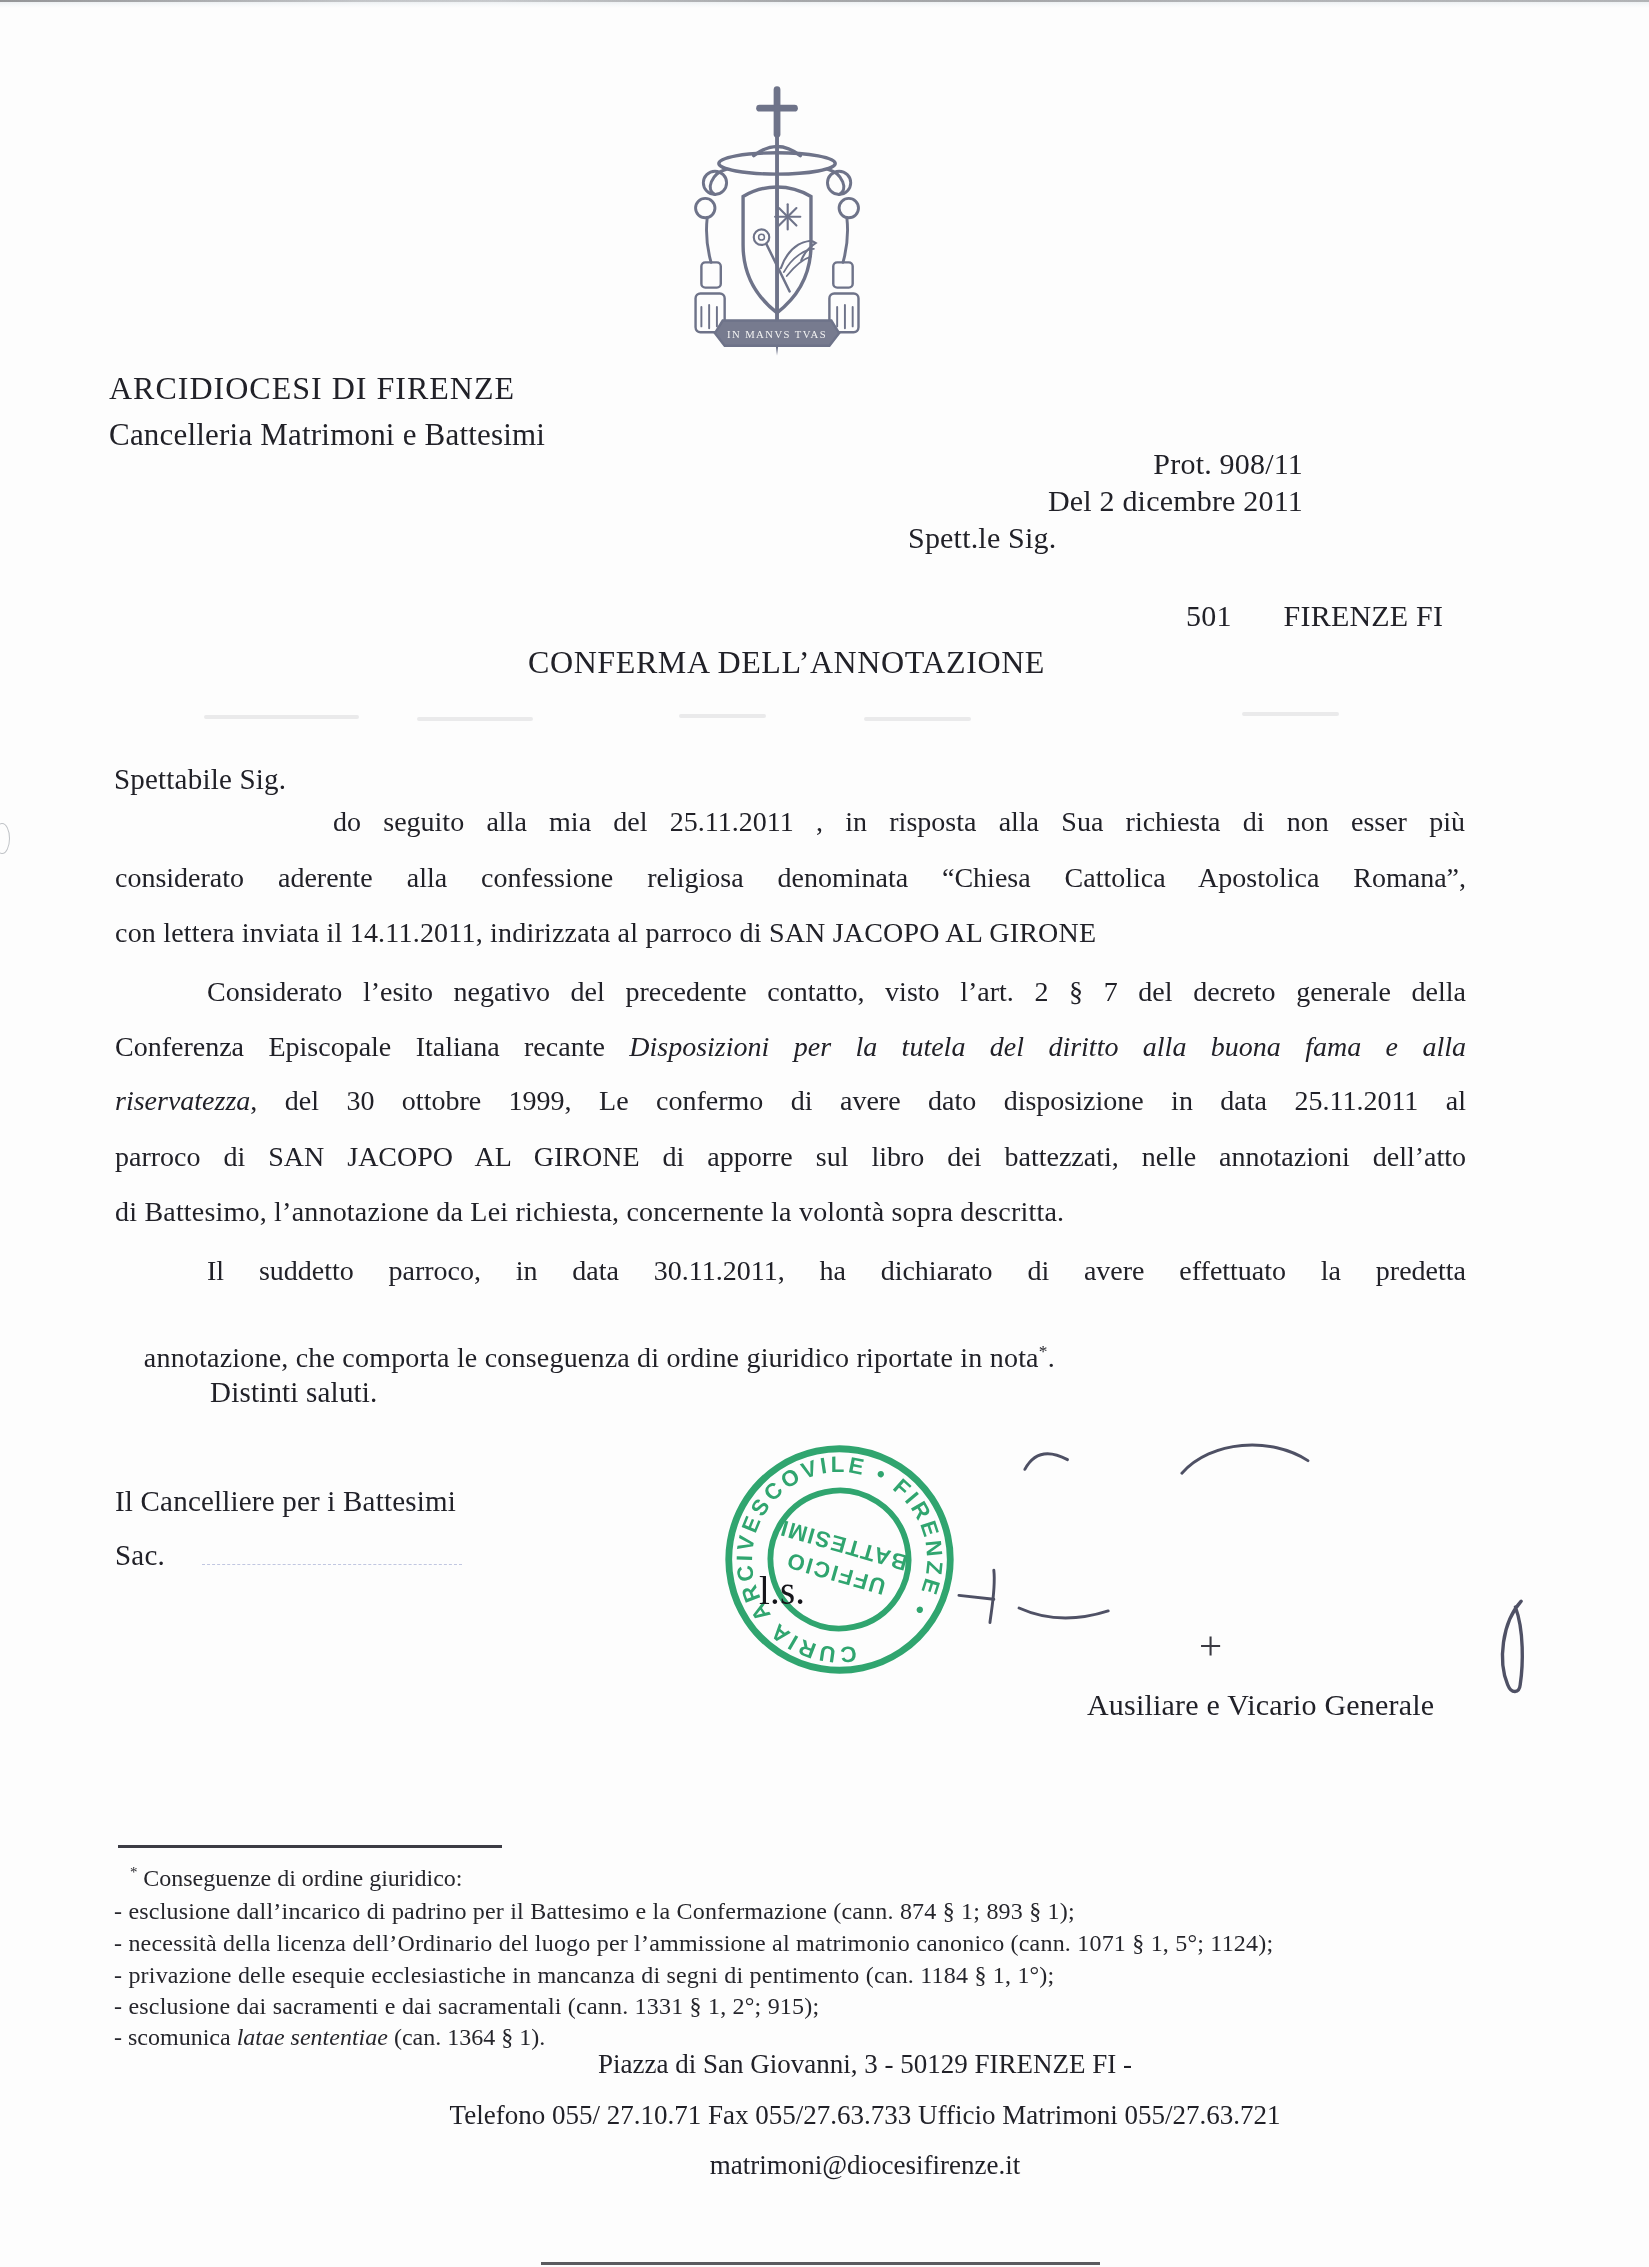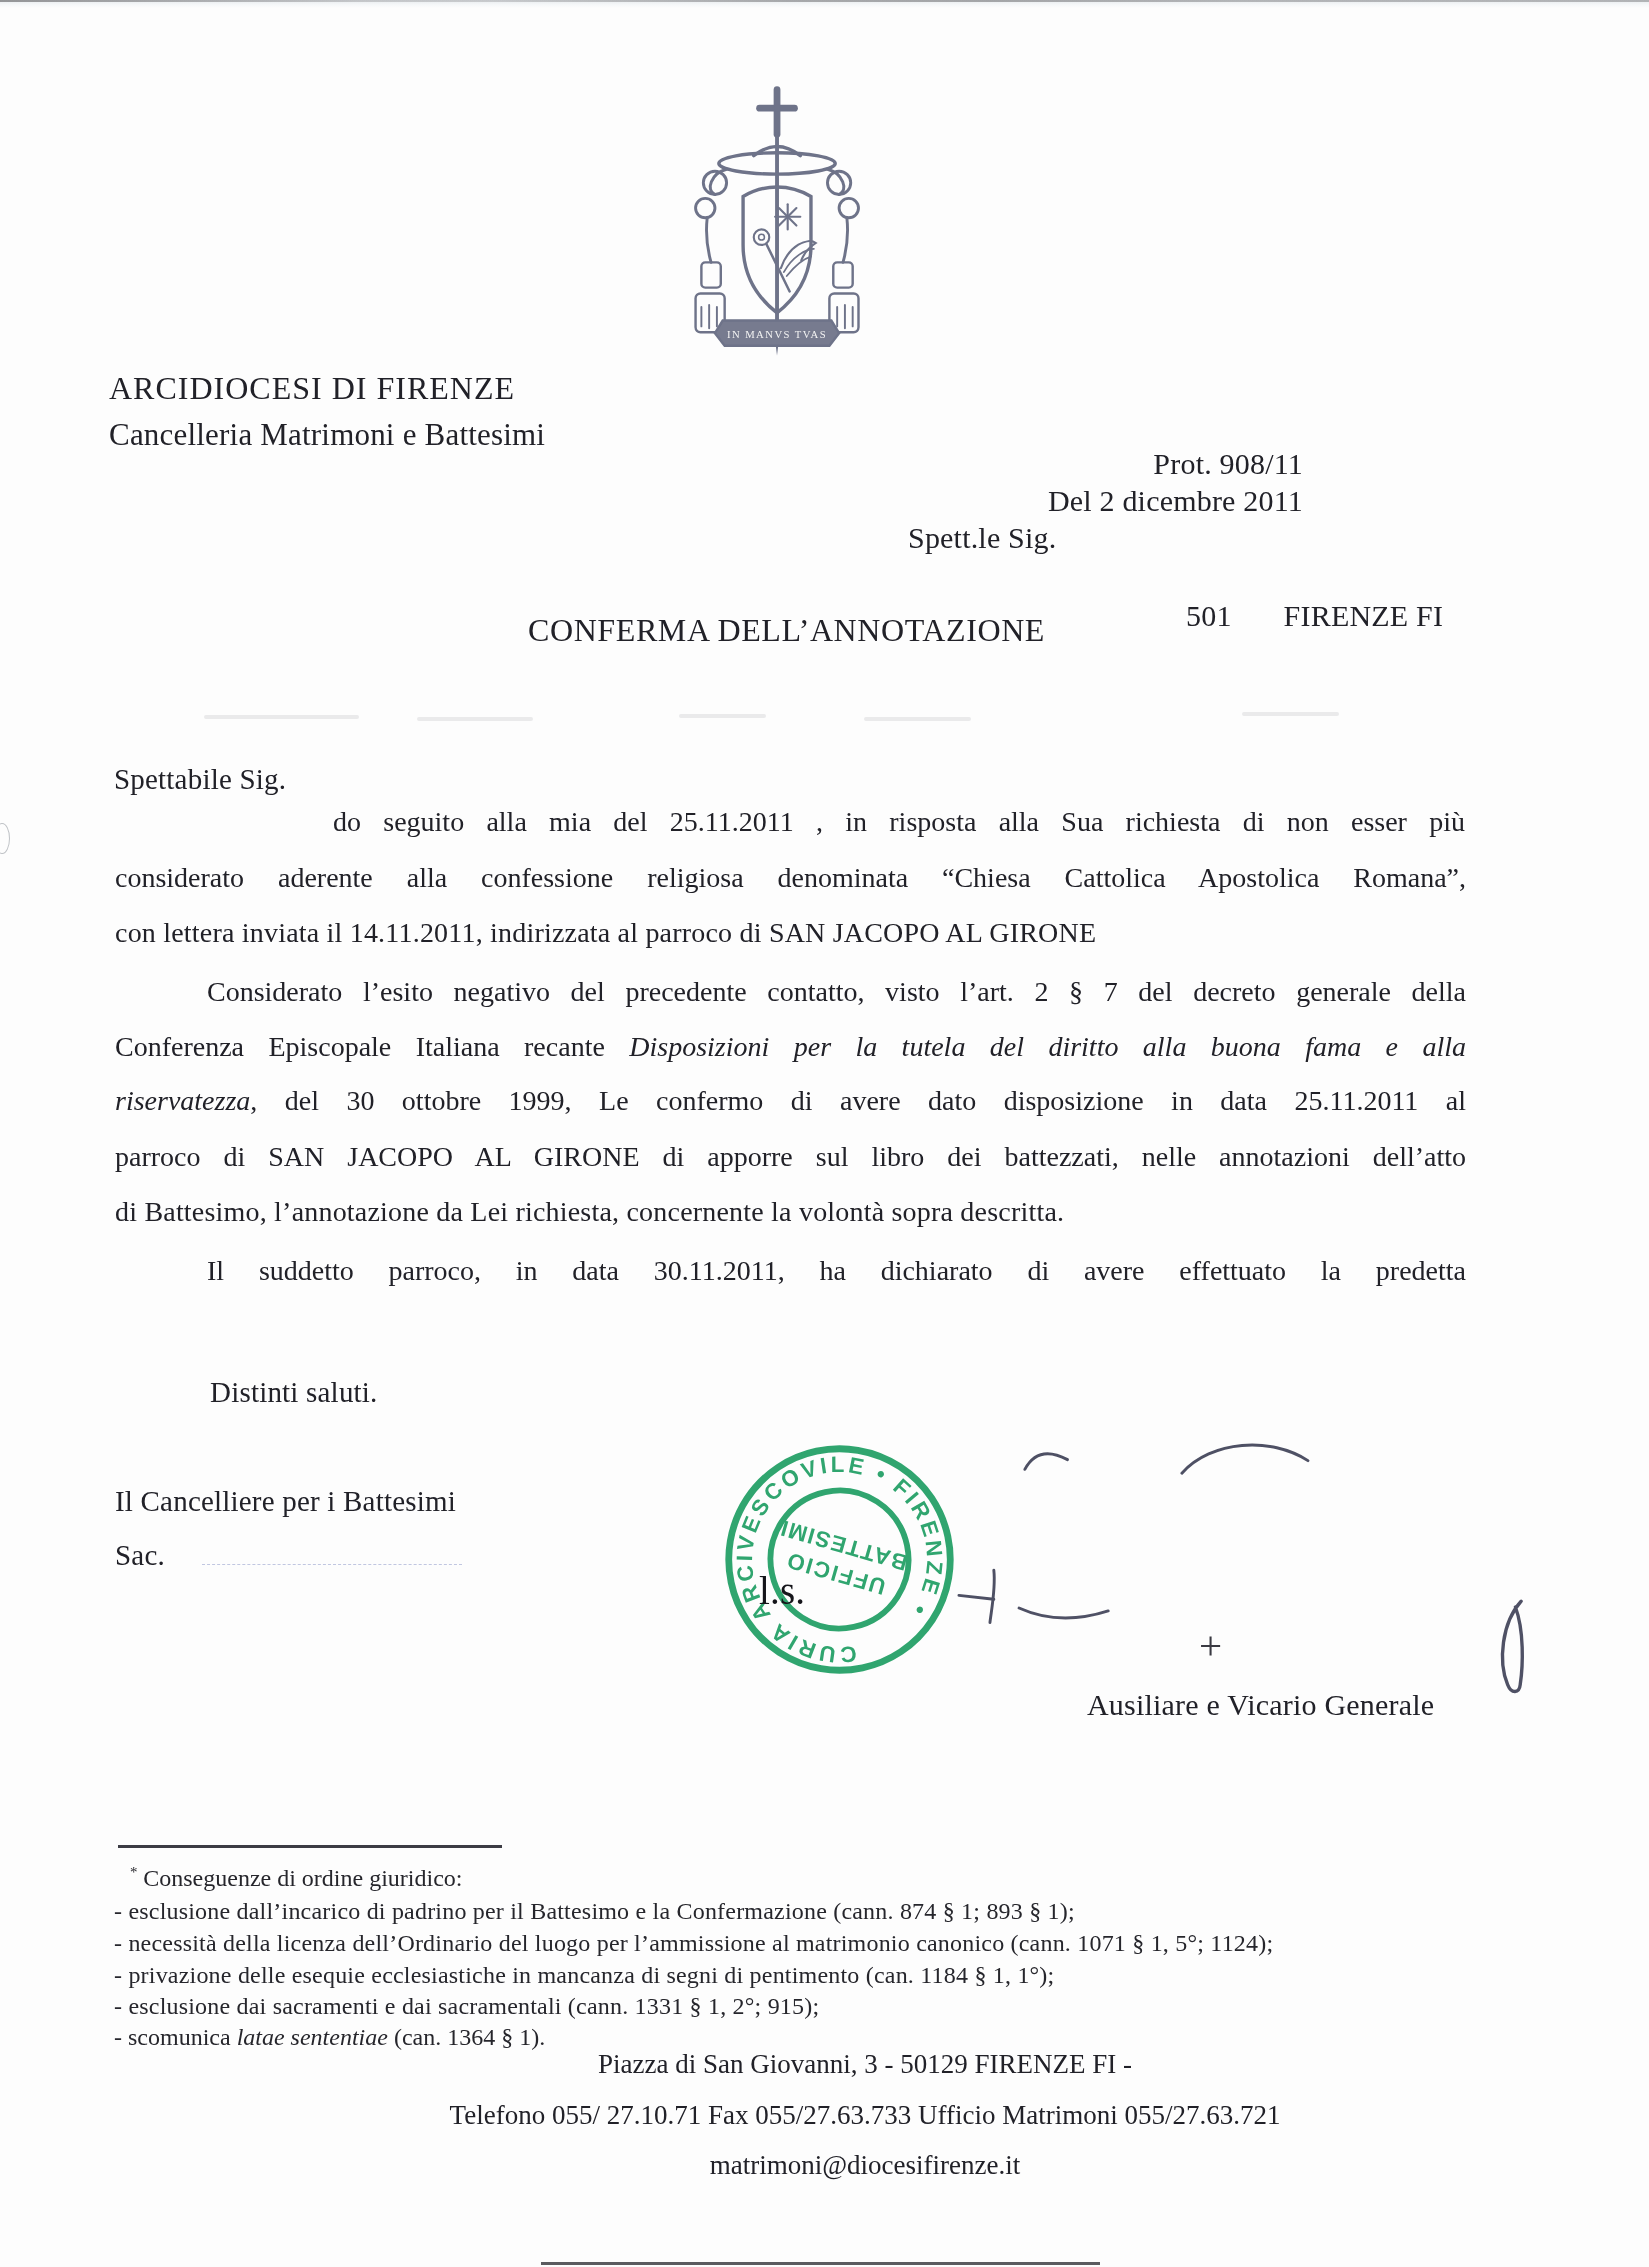--- a/index.html
+++ b/index.html
@@ -100,39 +100,42 @@
   <div class="abs txt" style="left:109px;top:417px;font-size:31px;">Cancelleria Matrimoni e Battesimi</div>
 
   <div class="abs txt" style="right:347px;top:447px;font-size:30px;">Prot. 908/11</div>
   <div class="abs txt" style="right:347px;top:484px;font-size:30px;">Del 2 dicembre 2011</div>
 
   <div class="abs txt" style="left:908px;top:521px;font-size:30px;">Spett.le Sig.</div>
   <div class="abs" style="left:1186px;top:599px;font-size:30px;">
     <span class="txt">501</span><span class="txt" style="margin-left:52px;">FIRENZE FI</span>
   </div>
 
-  <div class="abs txt" style="left:528px;top:612px;font-size:32px;letter-spacing:0.6px;">CONFERMA DELL’ANNOTAZIONE</div>
+  <div class="abs txt" style="left:528px;top:644px;font-size:32px;letter-spacing:0.6px;">CONFERMA DELL’ANNOTAZIONE</div>
 
   <div class="abs txt body-line" style="left:114px;top:763px;font-size:29px;">Spettabile Sig.</div>
 
   <div class="abs body-line just" style="left:333px;top:806px;width:1132px;">do seguito alla mia del 25.11.2011 , in risposta alla Sua richiesta di non esser più</div>
   <div class="abs body-line just" style="left:115px;top:862px;width:1351px;">considerato aderente alla confessione religiosa denominata “Chiesa Cattolica Apostolica Romana”,</div>
   <div class="abs body-line txt" style="left:115px;top:917px;">con lettera inviata il 14.11.2011, indirizzata al parroco di SAN JACOPO AL GIRONE</div>
 
   <div class="abs body-line just" style="left:207px;top:976px;width:1259px;">Considerato l’esito negativo del precedente contatto, visto l’art. 2 § 7 del decreto generale della</div>
   <div class="abs body-line just" style="left:115px;top:1031px;width:1351px;">
     <span>Conferenza Episcopale Italiana recante </span><span class="it">Disposizioni per la tutela del diritto alla buona fama e alla</span>
   </div>
   <div class="abs body-line just" style="left:115px;top:1085px;width:1351px;">
     <span class="it">riservatezza</span><span>, del 30 ottobre 1999, Le confermo di avere dato disposizione in data 25.11.2011 al</span>
   </div>
   <div class="abs body-line txt" style="left:115px;top:1196px;">di Battesimo, l’annotazione da Lei richiesta, concernente la volontà sopra descritta.</div>
   <div class="abs body-line just" style="left:115px;top:1141px;width:1351px;">parroco di SAN JACOPO AL GIRONE di apporre sul libro dei battezzati, nelle annotazioni dell’atto</div>
 
   <div class="abs body-line just" style="left:207px;top:1255px;width:1259px;">Il suddetto parroco, in data 30.11.2011, ha dichiarato di avere effettuato la predetta</div>
+  <div class="abs body-line txt" style="left:115px;top:1310px;">
+    <span>annotazione, che comporta le conseguenza di ordine giuridico riportate in nota</span><span class="sup">*</span><span>.</span>
+  </div>
 
   <div class="abs txt body-line" style="left:210px;top:1376px;font-size:29px;">Distinti saluti.</div>
 
   <div class="abs txt" style="left:115px;top:1485px;font-size:29px;">Il Cancelliere per i Battesimi</div>
   <div class="abs txt" style="left:115px;top:1539px;font-size:29px;">Sac.</div>
   <div class="abs dashes"></div>
 
   <svg class="abs" style="left:720px;top:1440px;" width="239" height="239" viewBox="0 0 246 246">
     <g transform="rotate(168 123 123)" opacity="0.88">
       <circle cx="123" cy="123" r="114" fill="none" stroke="#149a5c" stroke-width="7"></circle>

